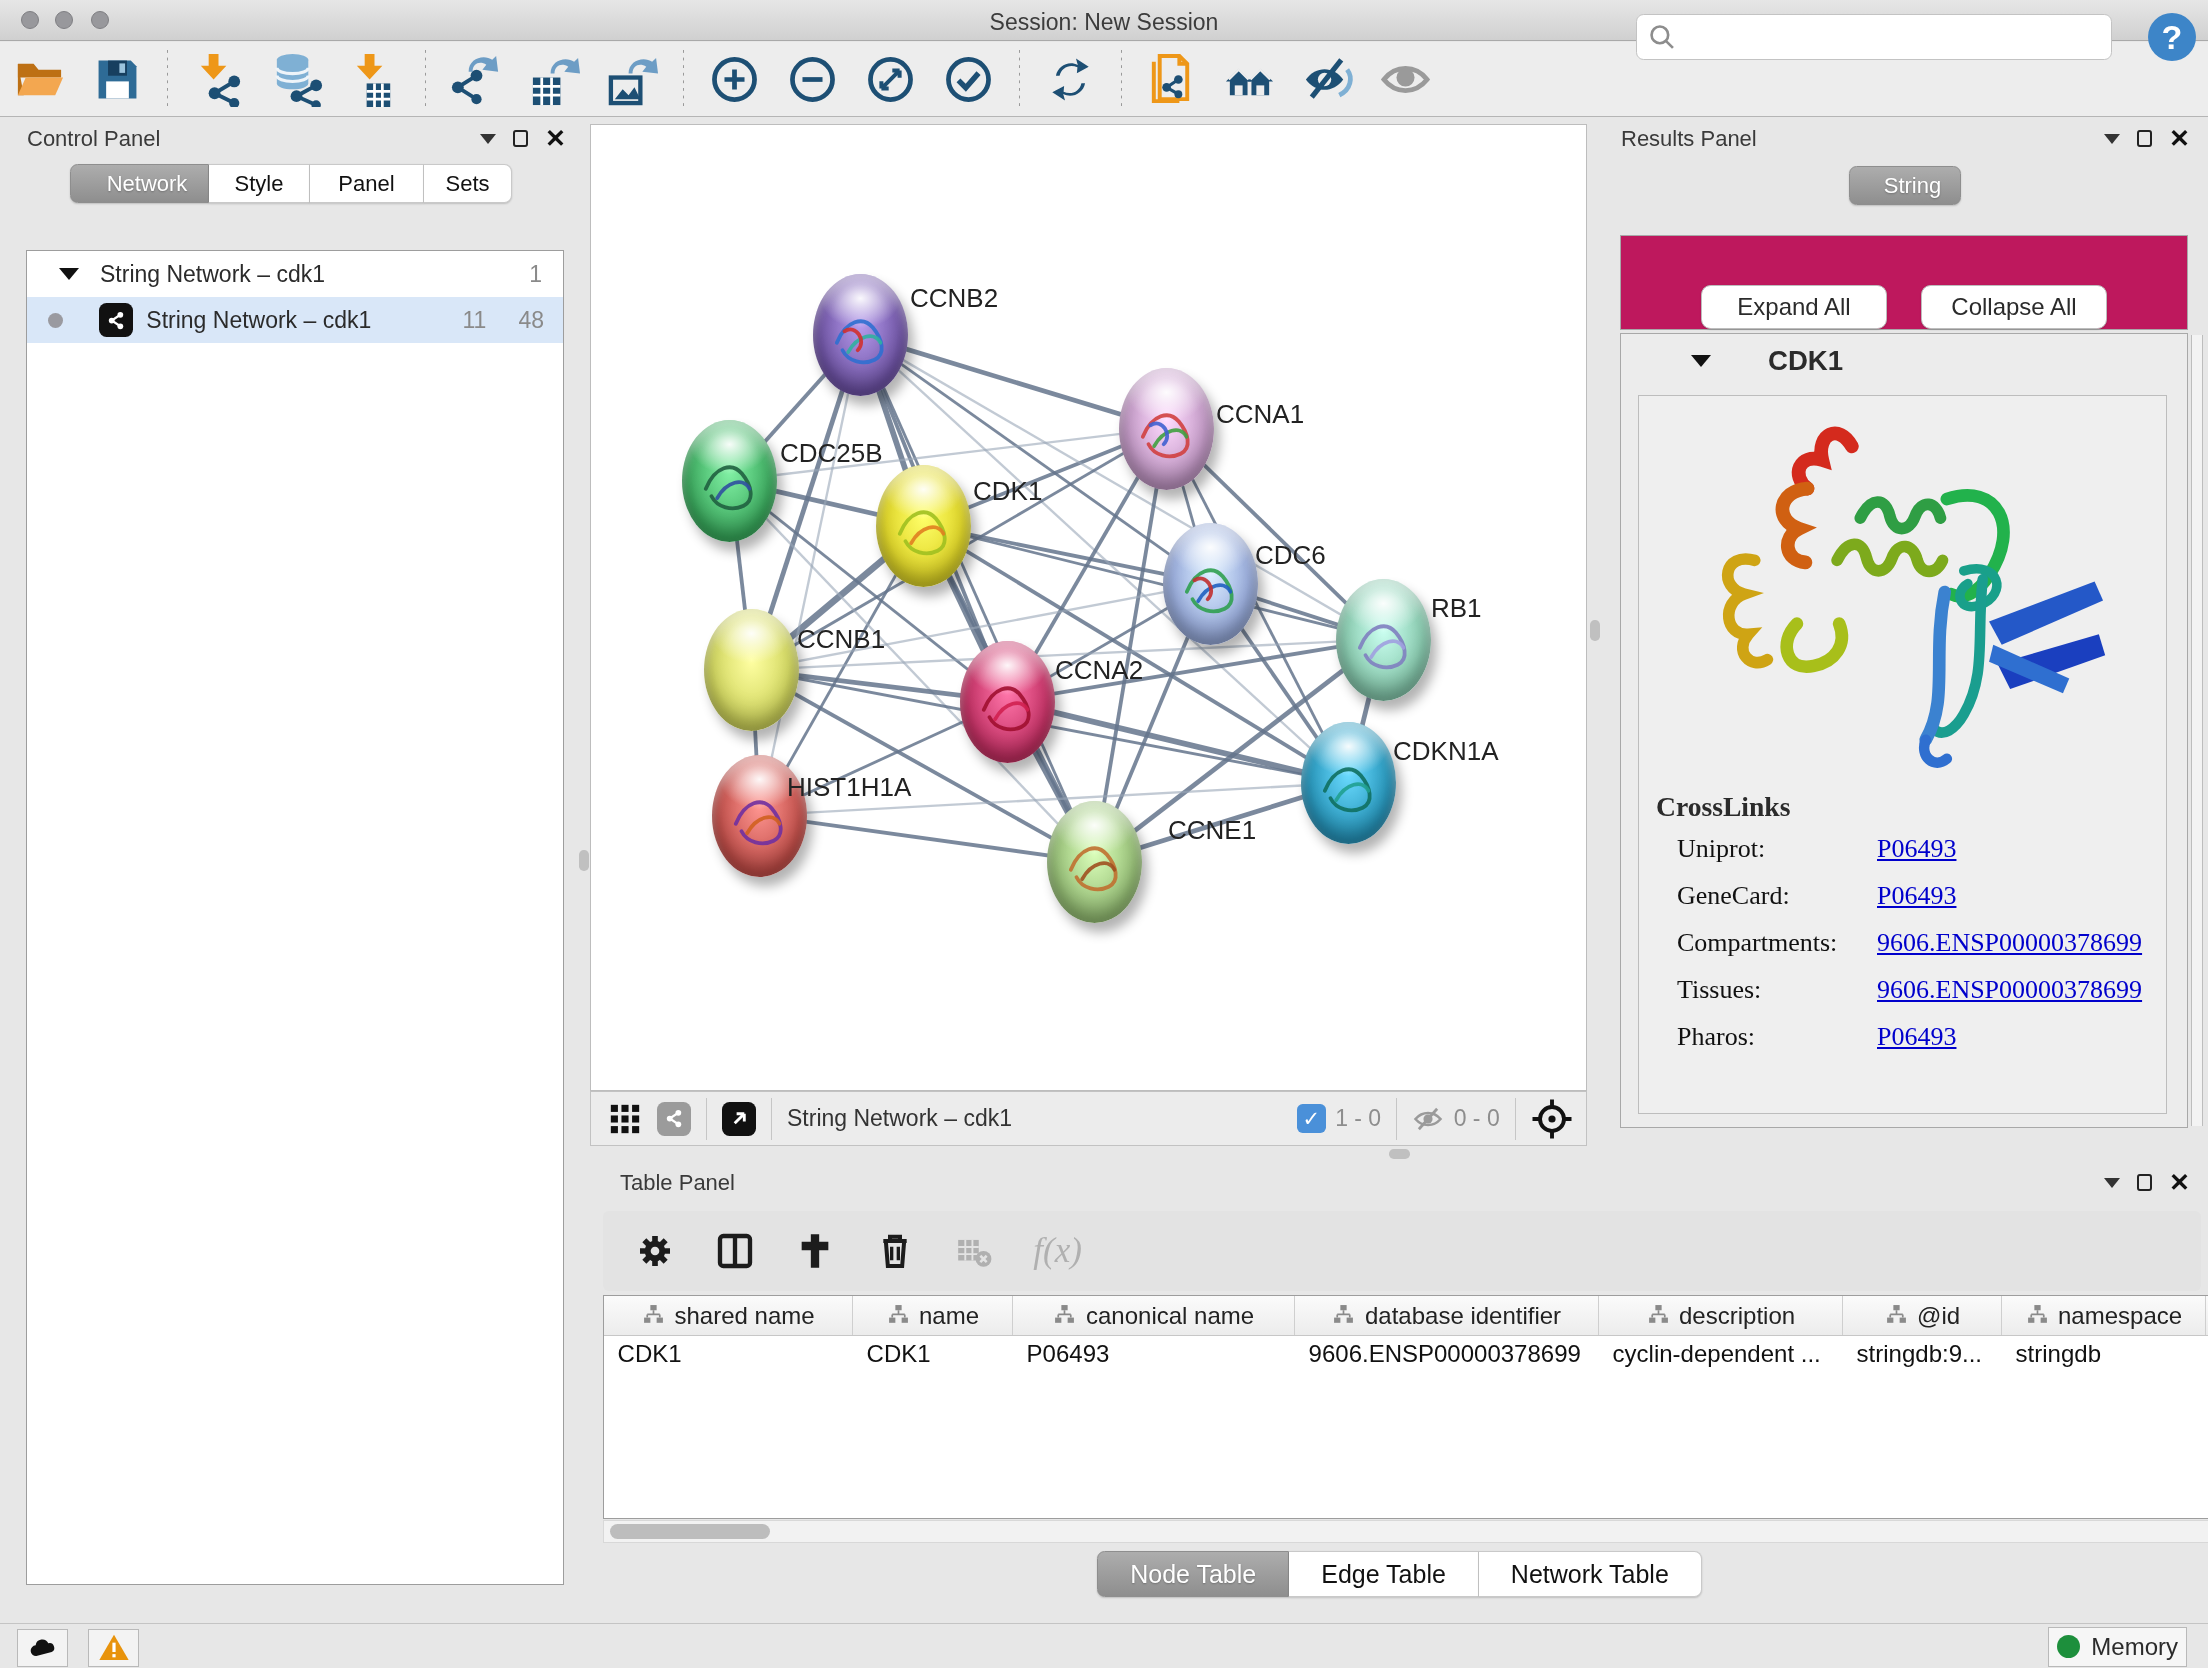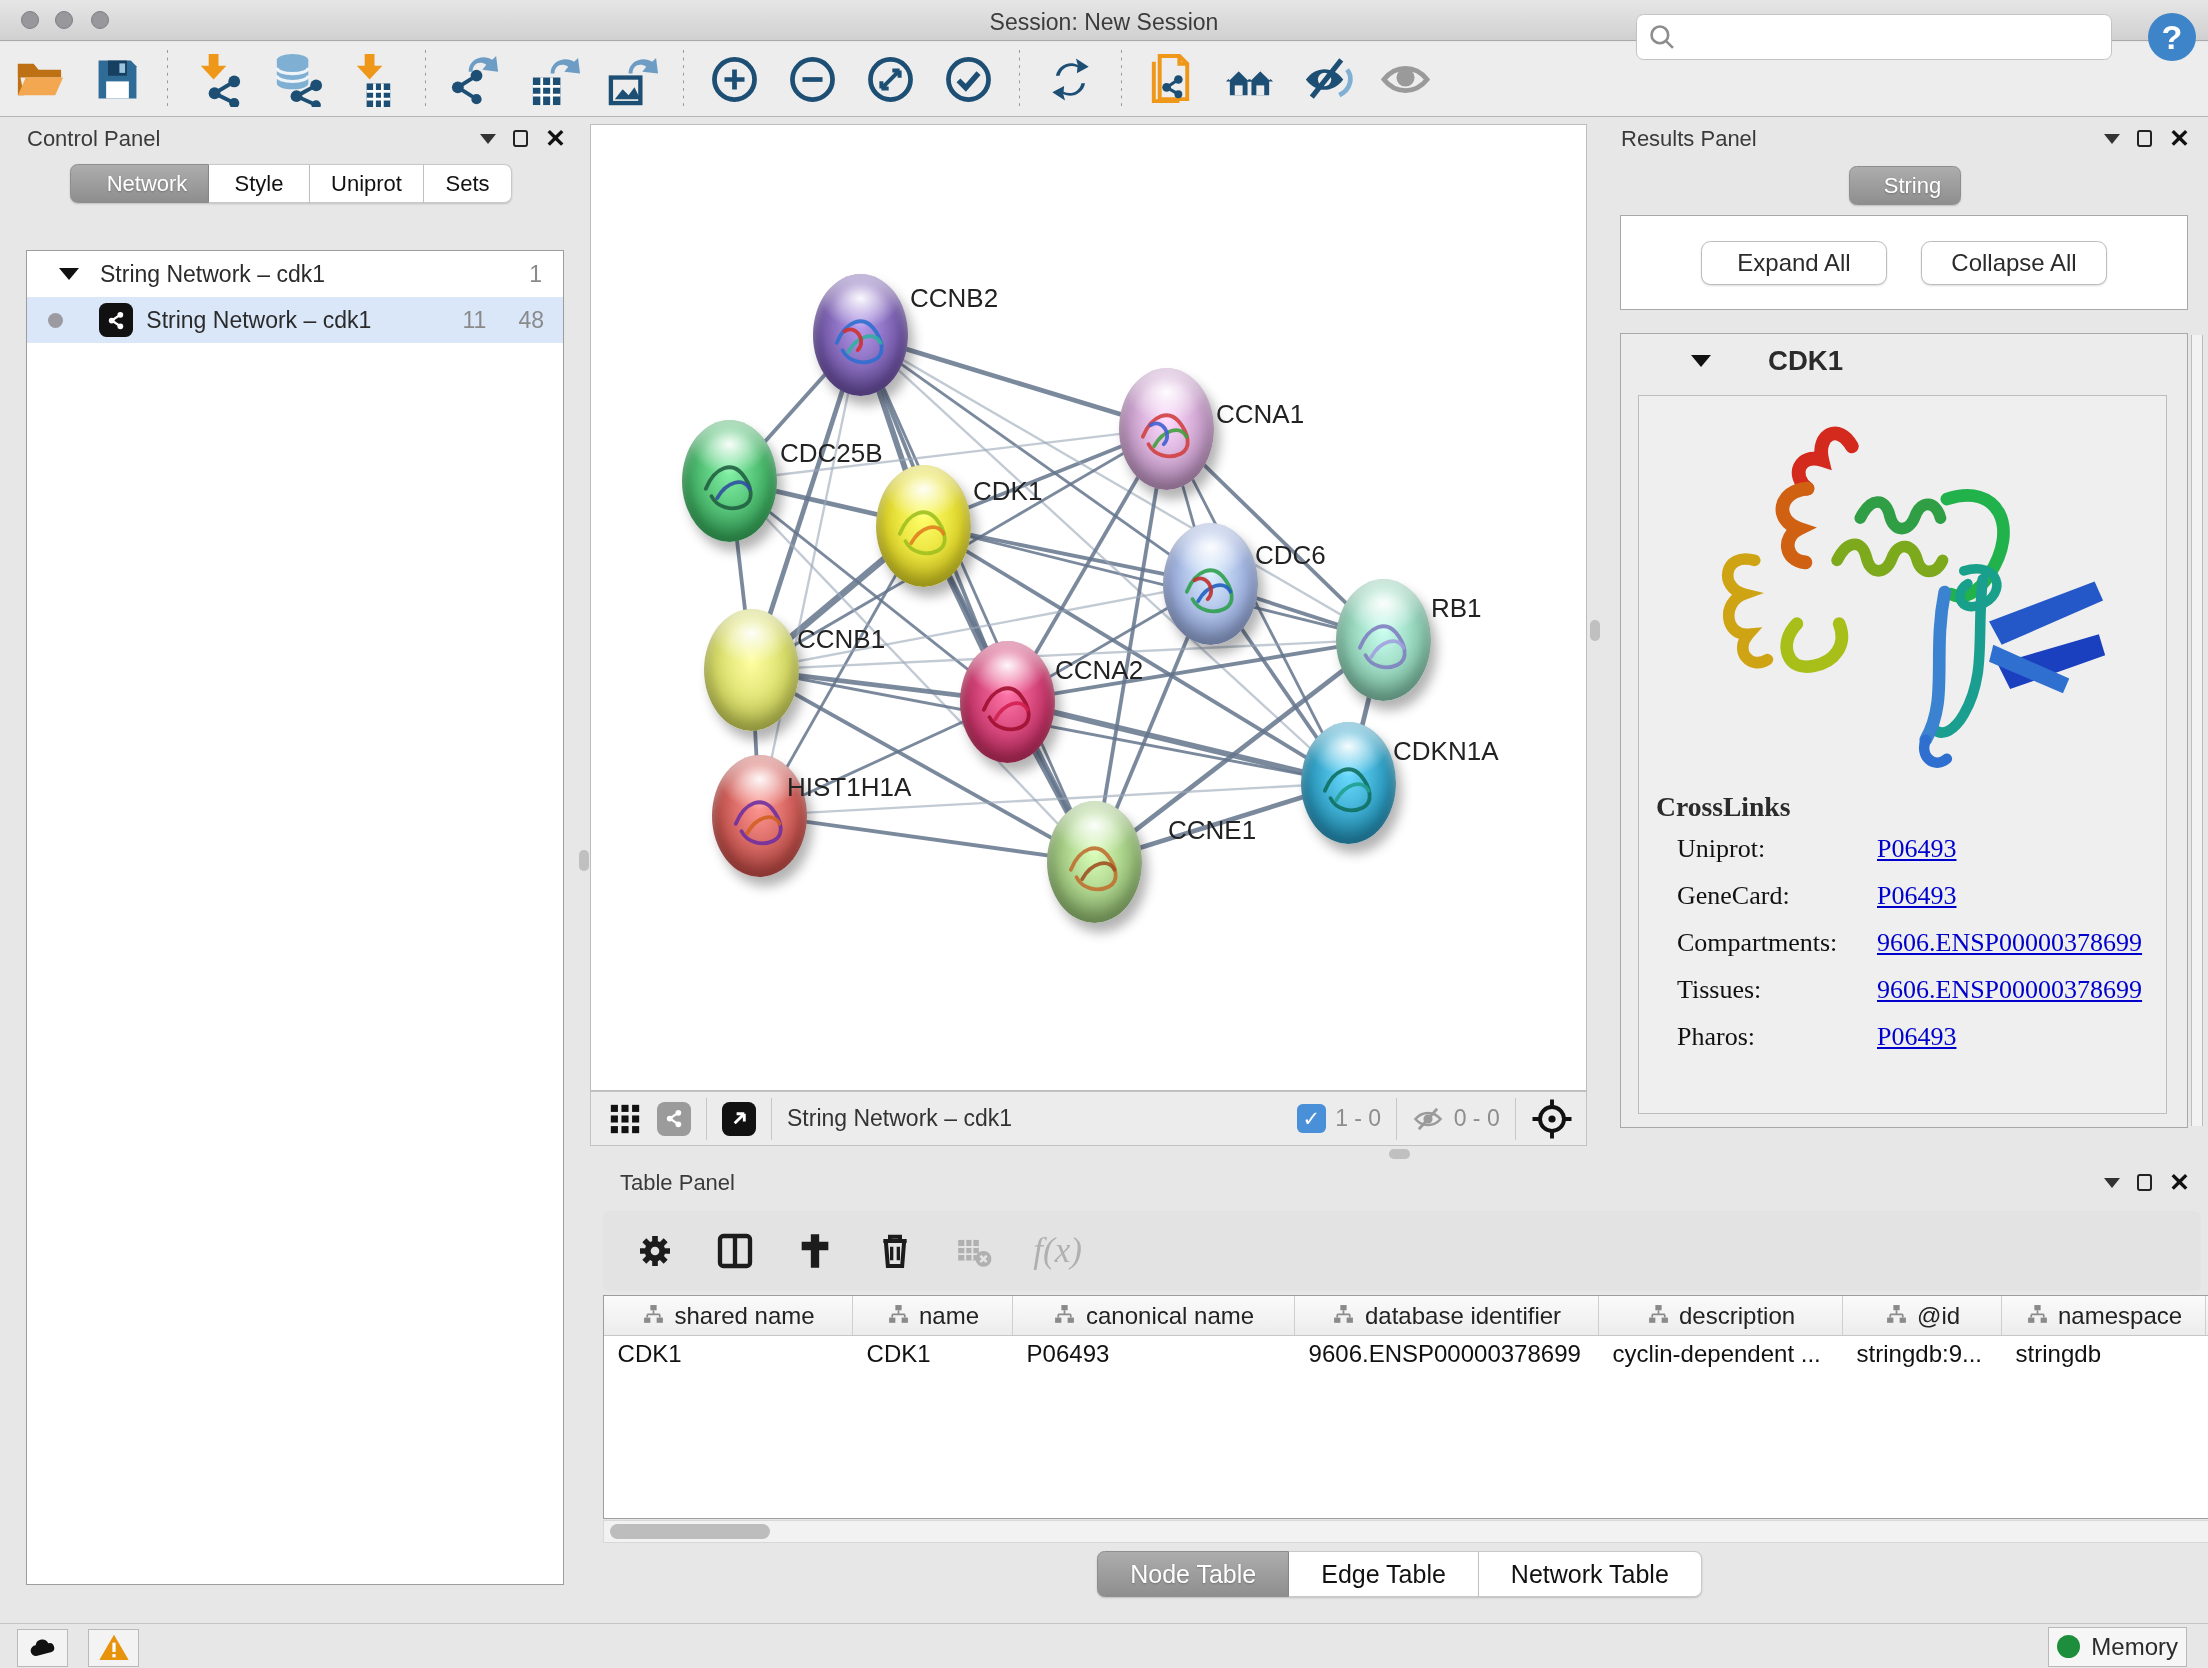--- a/index.html
+++ b/index.html
@@ -83,22 +83,22 @@
   .net-status { position:absolute; left:590px; top:1091px; width:997px; height:55px;
     background:#ececec; border:1px solid #c2c2c2; display:flex; align-items:center; font-size:23px; color:#333; }
   .ns-sep { width:1px; height:42px; background:#c6c6c6; margin:0 15px; }
   .chk { width:28.5px; height:28.5px; border-radius:5.7px; background:#4a90d9; color:#fff; font-size:21px;
     display:flex; align-items:center; justify-content:center; margin-right:9.5px; }
   .gray-txt { color:#8d8d8d; }
   
   .results-panel { position:absolute; left:1604px; top:118px; width:605px; height:1044px; }
   .rp-head { position:absolute; left:17px; top:7.6px; right:19px; display:flex; justify-content:space-between; align-items:center; }
   .rp-tab { position:absolute; left:245px; top:48px; }
-  .rp-box1 { position:absolute; left:16px; top:97px; width:568px; height:95px; background:#ffffff;
-    border:1.9px solid #a8a8a8; display:flex; align-items:center; justify-content:center; gap:34px; }
+  .rp-box1 { position:absolute; left:16px; top:117px; width:568px; height:95px; background:#be185d;
+    border:1.9px solid #a8a8a8; display:flex; align-items:flex-end; justify-content:center; gap:34px; }
   .rp-btn { min-width:186px; height:44px; background:#fff; border:1px solid #bdbdbd; border-radius:9.5px;
     font-size:24px; display:flex; align-items:center; justify-content:center; box-shadow:0 1px 1.9px rgba(0,0,0,.15); }
   .rp-box2 { position:absolute; left:16px; top:215px; width:568px; height:795px; background:#ececec; border:1.9px solid #a8a8a8; }
   .rp-entry-head { height:53px; display:flex; align-items:center; gap:57px; padding-left:70px; }
   .rp-gene { font-size:27.6px; font-weight:bold; }
   .rp-inner { position:absolute; left:17px; top:61px; width:529px; height:719px; background:#efefef; border:1px solid #bdbdbd; }
   .rp-desc { font-size:25px; padding:13.3px 0 0 21px; }
   .xl-title { font-family:"Liberation Serif", serif; font-weight:bold; font-size:27.6px; padding:9.5px 0 1.9px 17px; }
   .xl-row { display:flex; font-family:"Liberation Serif", serif; font-size:26px; padding:8.6px 0 8.6px 38px; }
   .xl-label { width:200px; color:#111; }
@@ -294,21 +294,21 @@
     <span class="panel-title">Control Panel</span>
     <span class="panel-ctrl">
       <span class="pc-min"></span>
       <span class="pc-float"></span>
       <span class="pc-close">✕</span>
     </span>
   </div>
   <div class="seg cp-tabs">
     <div class="seg-tab sel" style="width:139px">Network</div>
     <div class="seg-tab" style="width:101px">Style</div>
-    <div class="seg-tab" style="width:114px">Uniprot</div>
+    <div class="seg-tab" style="width:114px">Panel</div>
     <div class="seg-tab" style="width:88px">Sets</div>
   </div>
   <div class="tree-box">
     <div class="tree-row">
       <span style="width:32px"></span>
       <span class="tri-down"></span>
       <span style="width:21px"></span>
       <span>String Network – cdk1</span>
       <span style="flex:1"></span>
       <span class="count" style="margin-right:21px">1</span>

